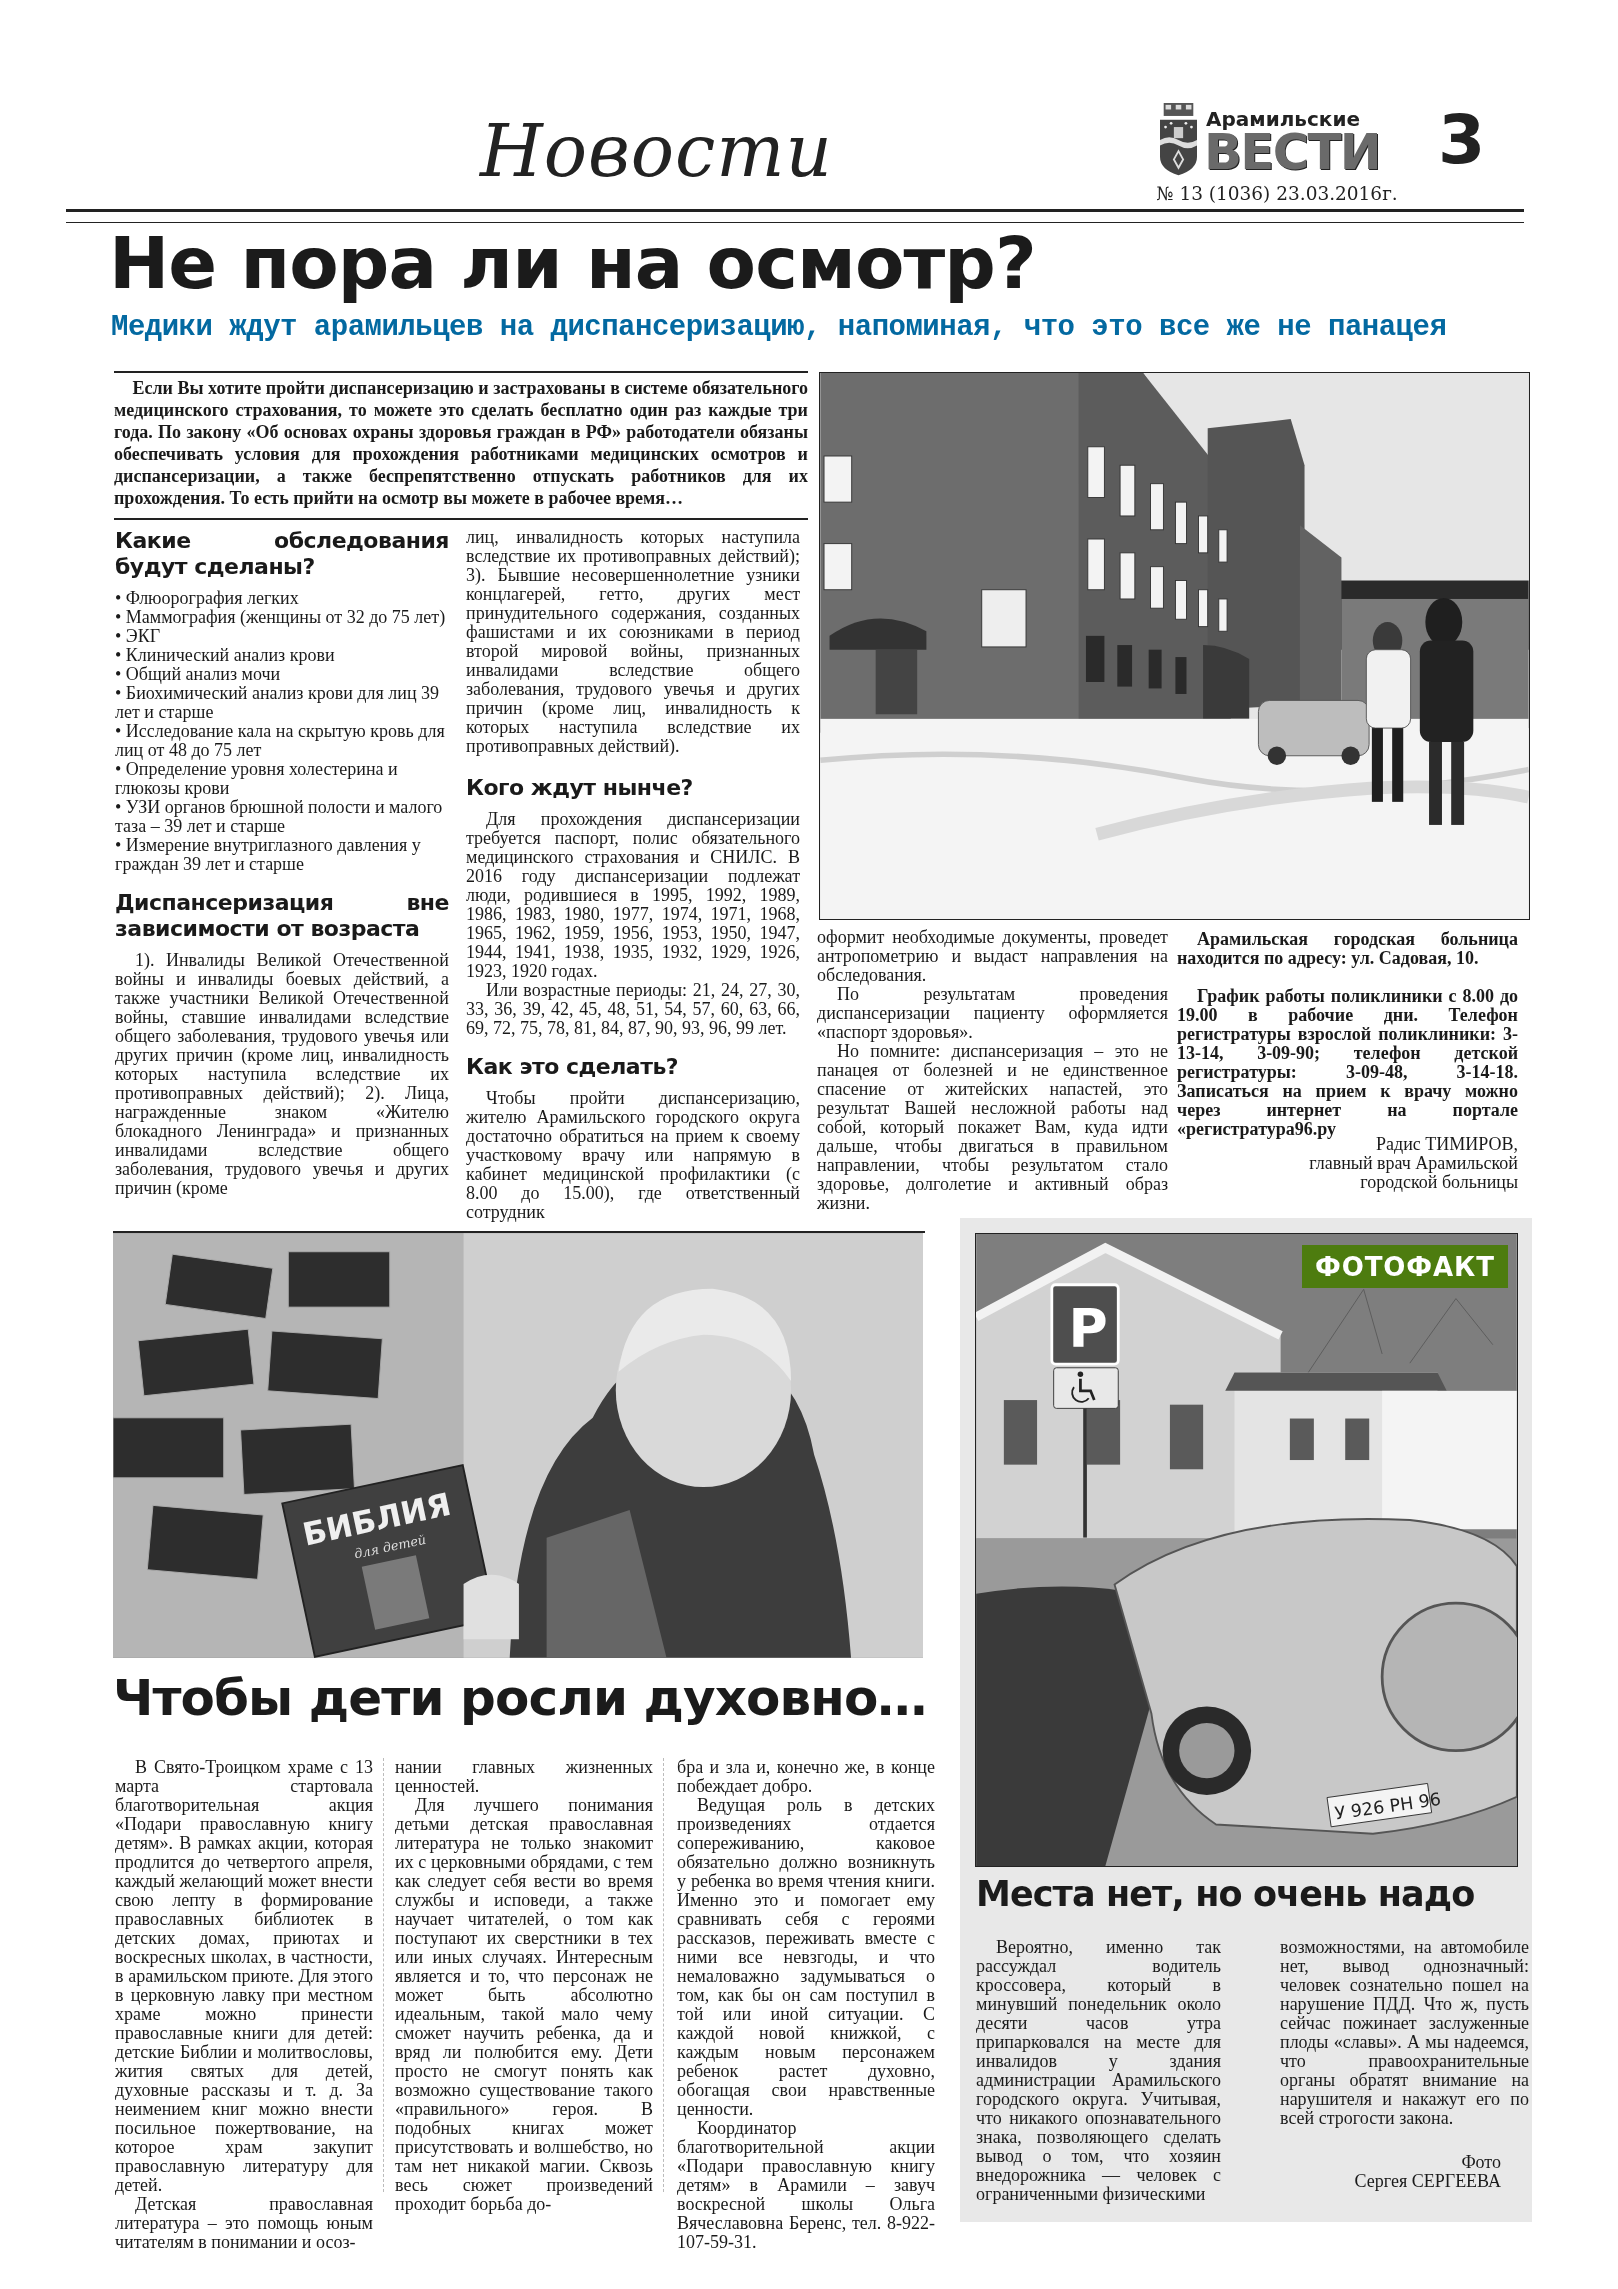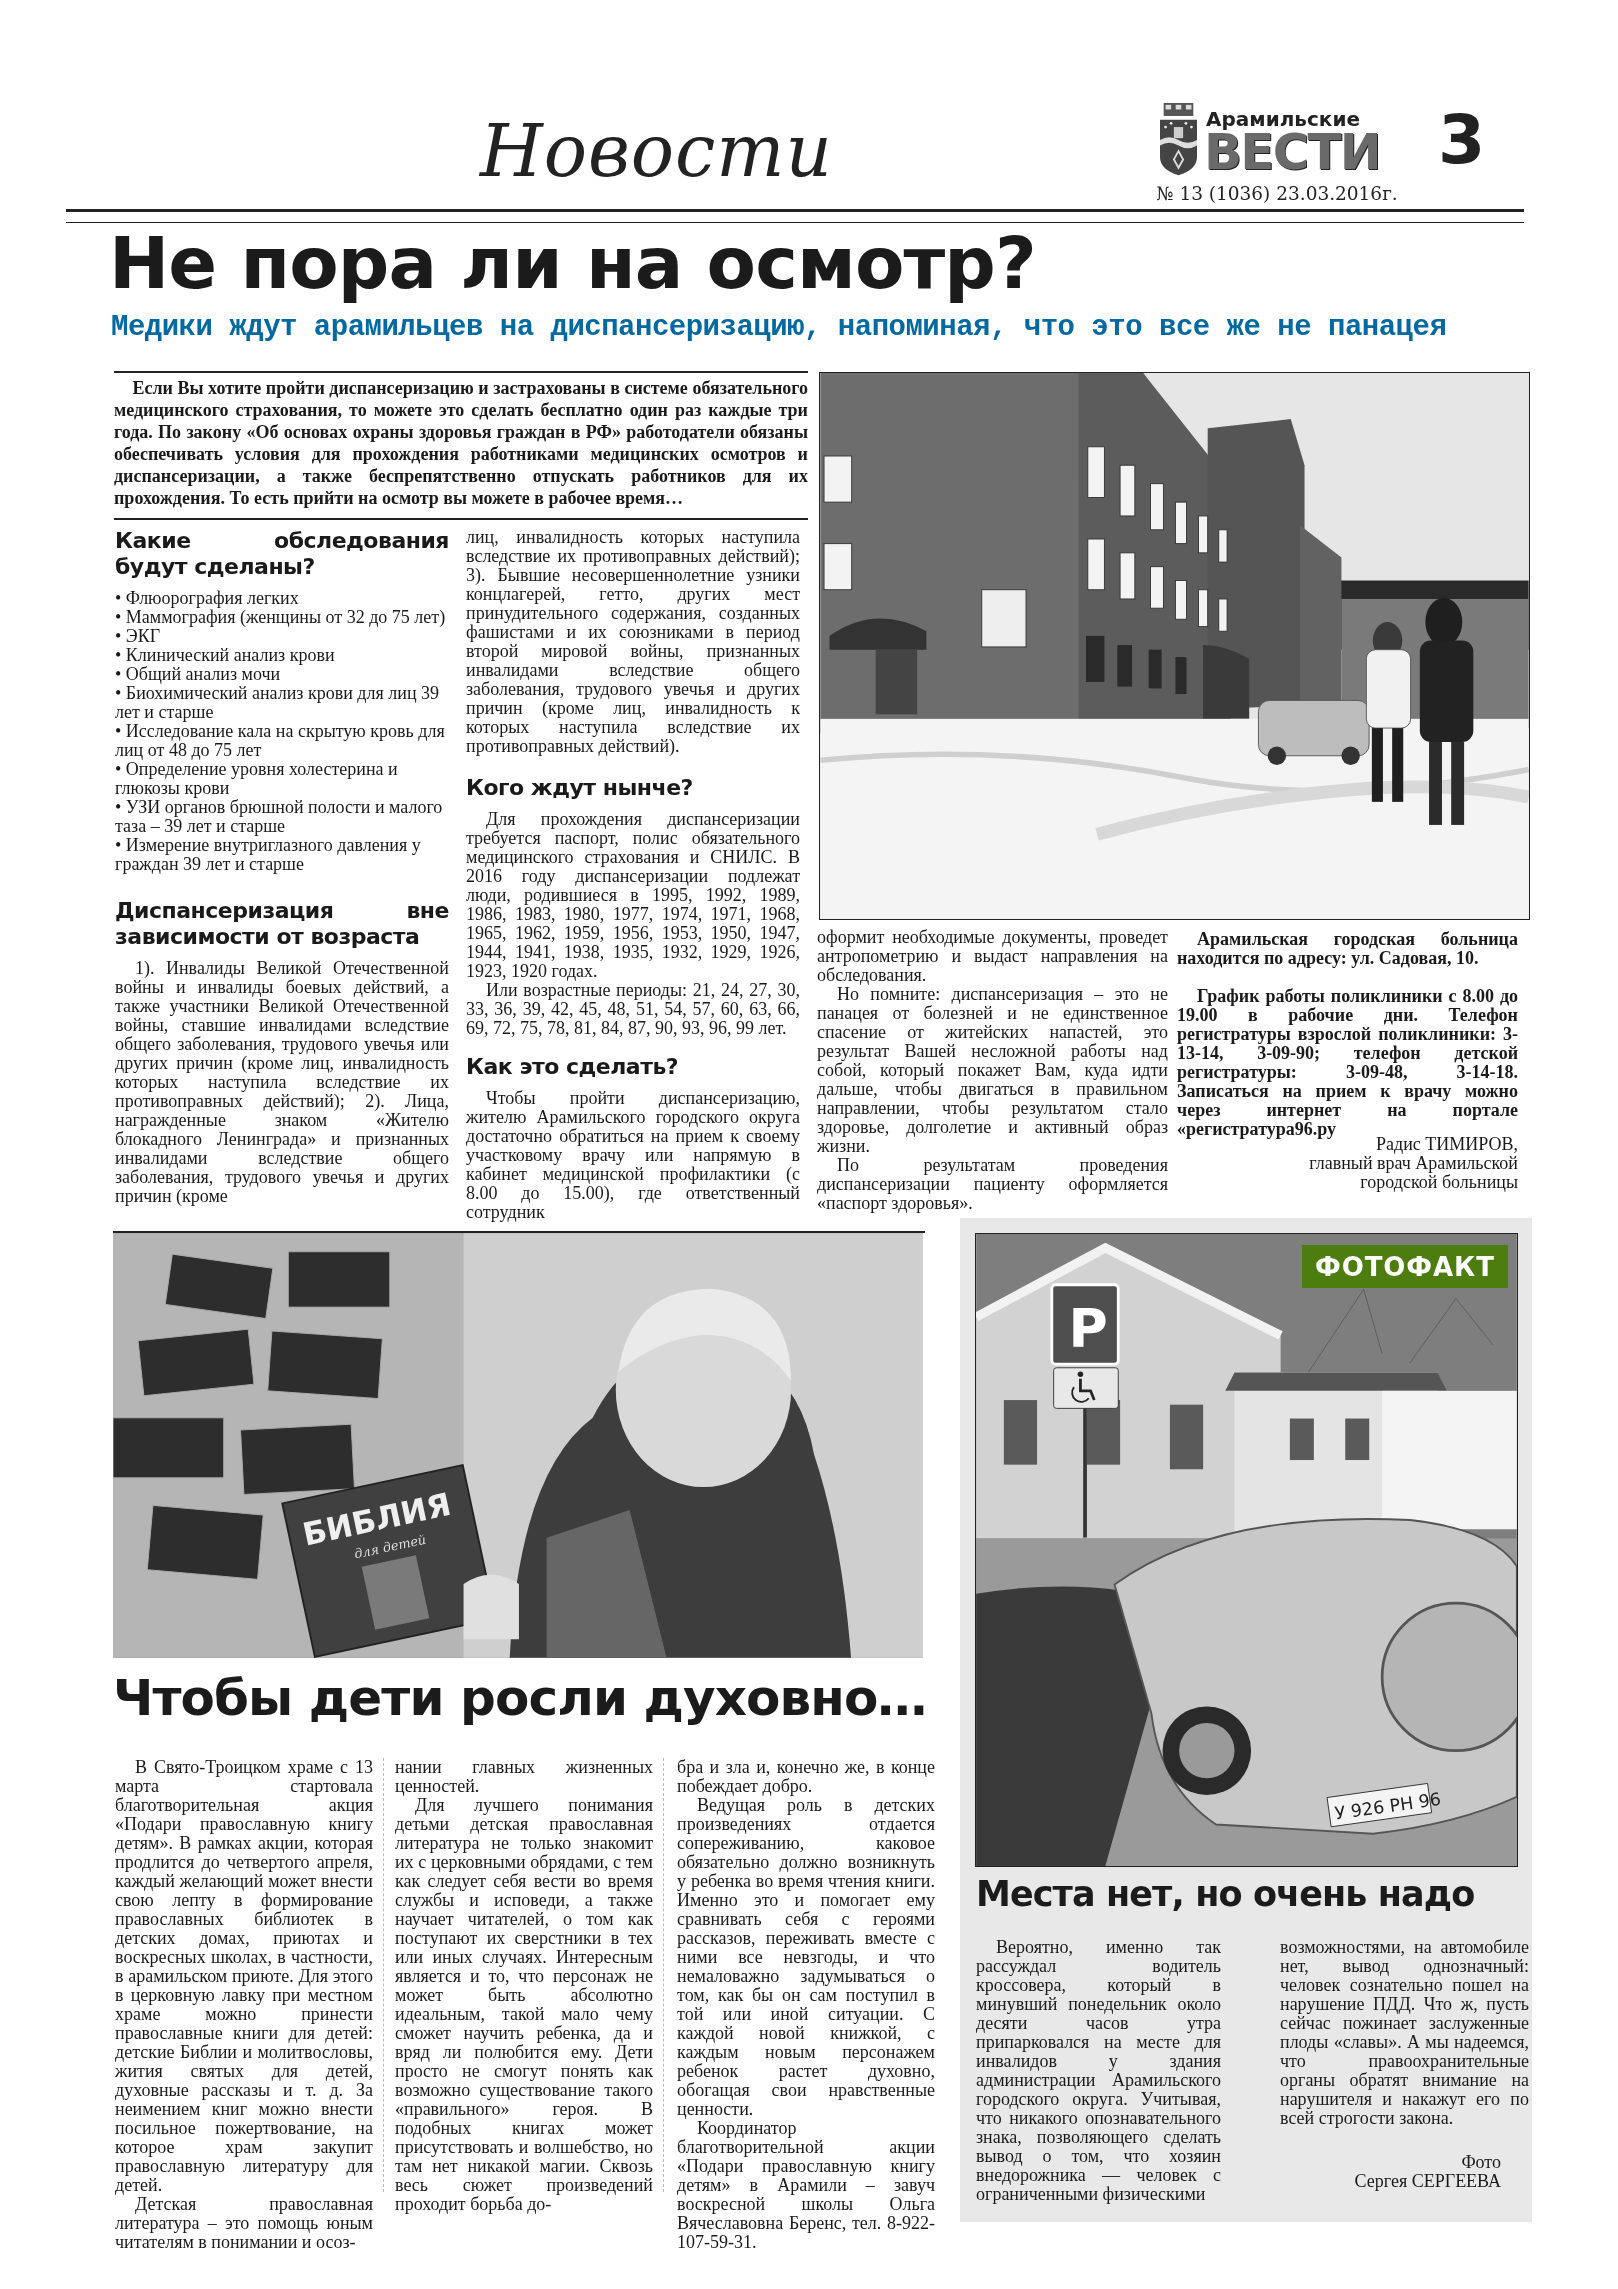--- a/index.html
+++ b/index.html
@@ -75,21 +75,21 @@
     <li>• Маммография (женщины от 32 до 75 лет)</li>
     <li>• ЭКГ</li>
     <li>• Клинический анализ крови</li>
     <li>• Общий анализ мочи</li>
     <li>• Биохимический анализ крови для лиц 39 лет и старше</li>
     <li>• Исследование кала на скрытую кровь для лиц от 48 до 75 лет</li>
     <li>• Определение уровня холестерина и глюкозы крови</li>
     <li>• УЗИ органов брюшной полости и малого таза – 39 лет и старше</li>
     <li>• Измерение внутриглазного давления у граждан 39 лет и старше</li>
   </ul>
-  <div class="sec-h" style="margin-top:24px;">Диспансеризация вне зависимости от возраста</div>
+  <div class="sec-h" style="margin-top:16px;">Диспансеризация вне зависимости от возраста</div>
   <p>1). Инвалиды Великой Отечественной войны и инвалиды боевых действий, а также участники Великой Отечественной войны, ставшие инвалидами вследствие общего заболевания, трудового увечья или других причин (кроме лиц, инвалидность которых наступила вследствие их противоправных действий); 2). Лица, награжденные знаком «Жителю блокадного Ленинграда» и признанных инвалидами вследствие общего заболевания, трудового увечья и других причин (кроме</p>
 </div>
 
 <div class="abs col" style="left:466px; top:528px; width:334px;">
   <p class="noind">лиц, инвалидность которых наступила вследствие их противоправных действий); 3). Бывшие несовершеннолетние узники концлагерей, гетто, других мест принудительного содержания, созданных фашистами и их союзниками в период второй мировой войны, признанных инвалидами вследствие общего заболевания, трудового увечья и других причин (кроме лиц, инвалидность к которых наступила вследствие их противоправных действий).</p>
   <div class="sec-h" style="margin-top:18.5px;">Кого ждут нынче?</div>
   <p>Для прохождения диспансеризации требуется паспорт, полис обязательного медицинского страхования и СНИЛС. В 2016 году диспансеризации подлежат люди, родившиеся в 1995, 1992, 1989, 1986, 1983, 1980, 1977, 1974, 1971, 1968, 1965, 1962, 1959, 1956, 1953, 1950, 1947, 1944, 1941, 1938, 1935, 1932, 1929, 1926, 1923, 1920 годах.</p>
   <p>Или возрастные периоды: 21, 24, 27, 30, 33, 36, 39, 42, 45, 48, 51, 54, 57, 60, 63, 66, 69, 72, 75, 78, 81, 84, 87, 90, 93, 96, 99 лет.</p>
   <div class="sec-h" style="margin-top:16.6px;">Как это сделать?</div>
   <p>Чтобы пройти диспансеризацию, жителю Арамильского городского округа достаточно обратиться на прием к своему участковому врачу или напрямую в кабинет медицинской профилактики (с 8.00 до 15.00), где ответственный сотрудник</p>
@@ -144,22 +144,22 @@
       <ellipse cx="676" cy="270" rx="20" ry="26" fill="#1f1f1f"></ellipse>
       <rect x="650" y="290" width="58" height="110" rx="12" fill="#222"></rect>
       <rect x="660" y="400" width="14" height="90" fill="#2b2b2b"></rect>
         <rect x="684" y="400" width="14" height="90" fill="#2b2b2b"></rect>
     </g>
   </svg>
 </div>
 
 <div class="abs col" style="left:817px; top:928px; width:351px;">
   <p class="noind">оформит необходимые документы, проведет антропометрию и выдаст направления на обследования.</p>
+  <p>По результатам проведения диспансеризации пациенту оформляется «паспорт здоровья».</p>
   <p>Но помните: диспансеризация – это не панацея от болезней и не единственное спасение от житейских напастей, это результат Вашей несложной работы над собой, который покажет Вам, куда идти дальше, чтобы двигаться в правильном направлении, чтобы результатом стало здоровье, долголетие и активный образ жизни.</p>
-  <p>По результатам проведения диспансеризации пациенту оформляется «паспорт здоровья».</p>
 </div>
 
 <div class="abs col info" style="left:1177px; top:930px; width:341px;">
   <p>Арамильская городская больница находится по адресу: ул. Садовая, 10.</p>
   <p style="margin-top:18.5px;">График работы поликлиники с 8.00 до 19.00 в рабочие дни. Телефон регистратуры взрослой поликлиники: 3-13-14, 3-09-90; телефон детской регистратуры: 3-09-48, 3-14-18. Записаться на прием к врачу можно через интернет на портале «регистратура96.ру</p>
 </div>
 <div class="abs col sig" style="left:1177px; top:1135px; width:341px; font-weight:normal;">
   <div>Радис ТИМИРОВ,</div>
   <div>главный врач Арамильской</div>
   <div>городской больницы</div>

